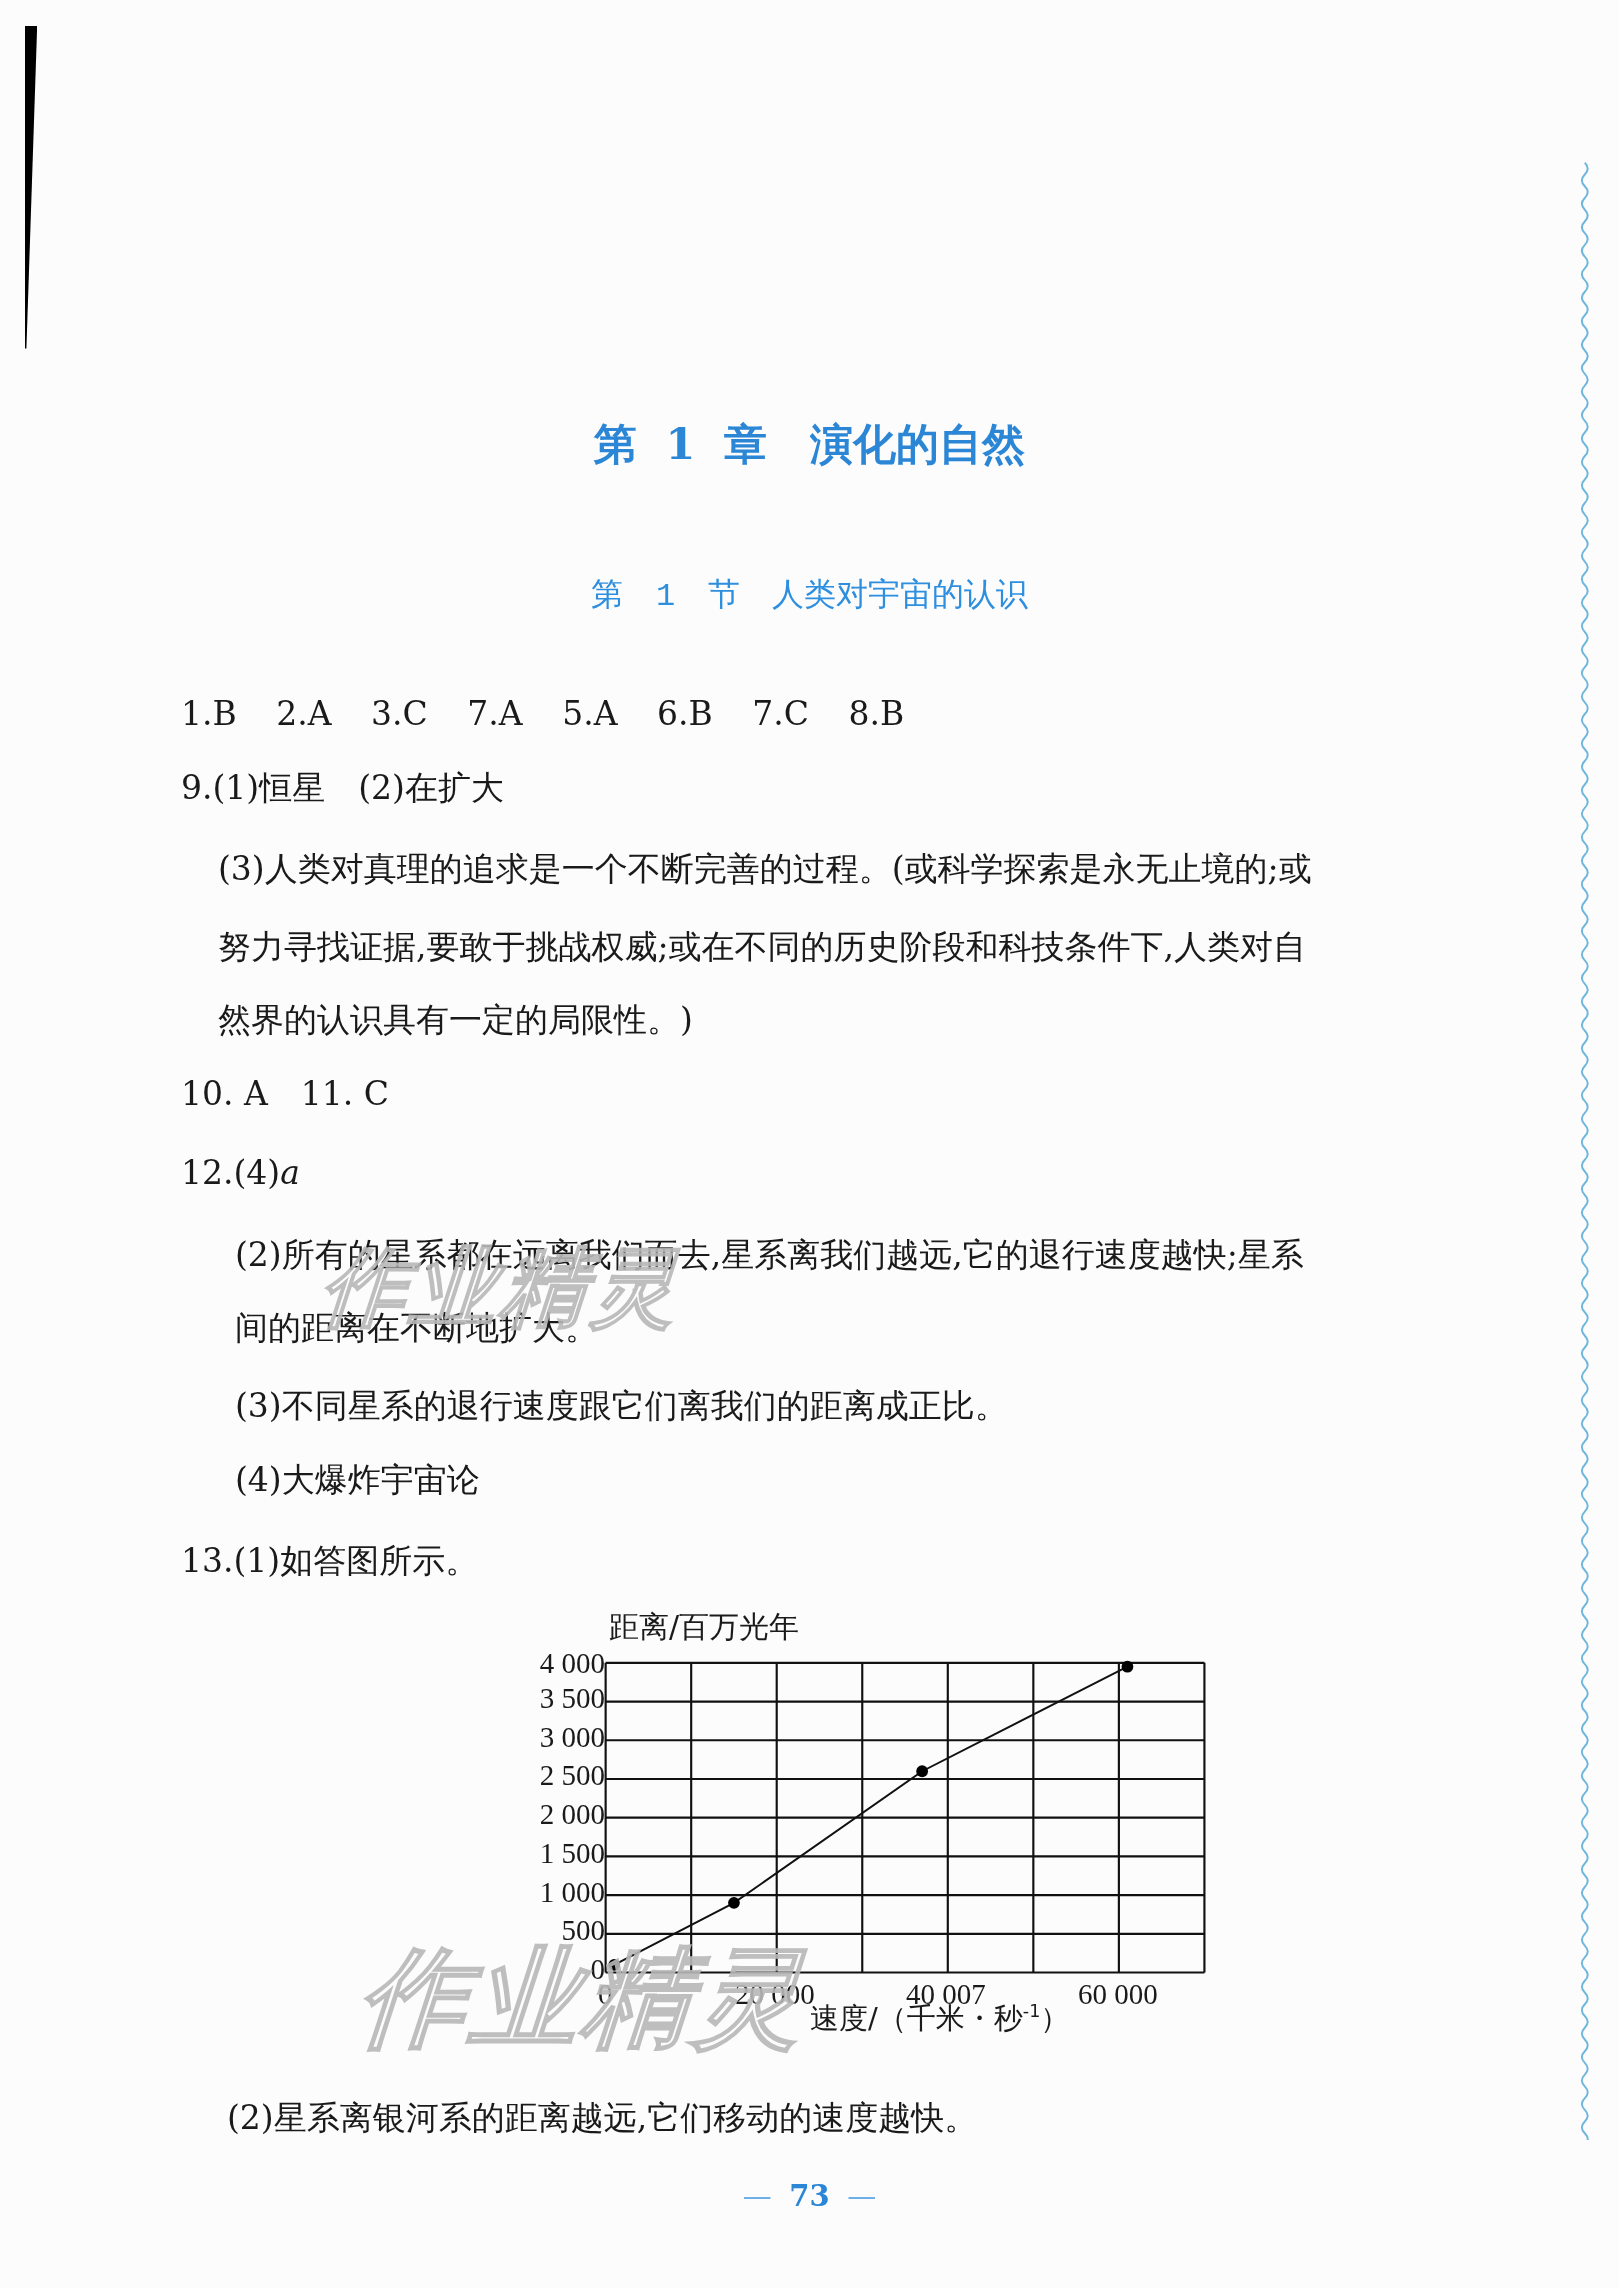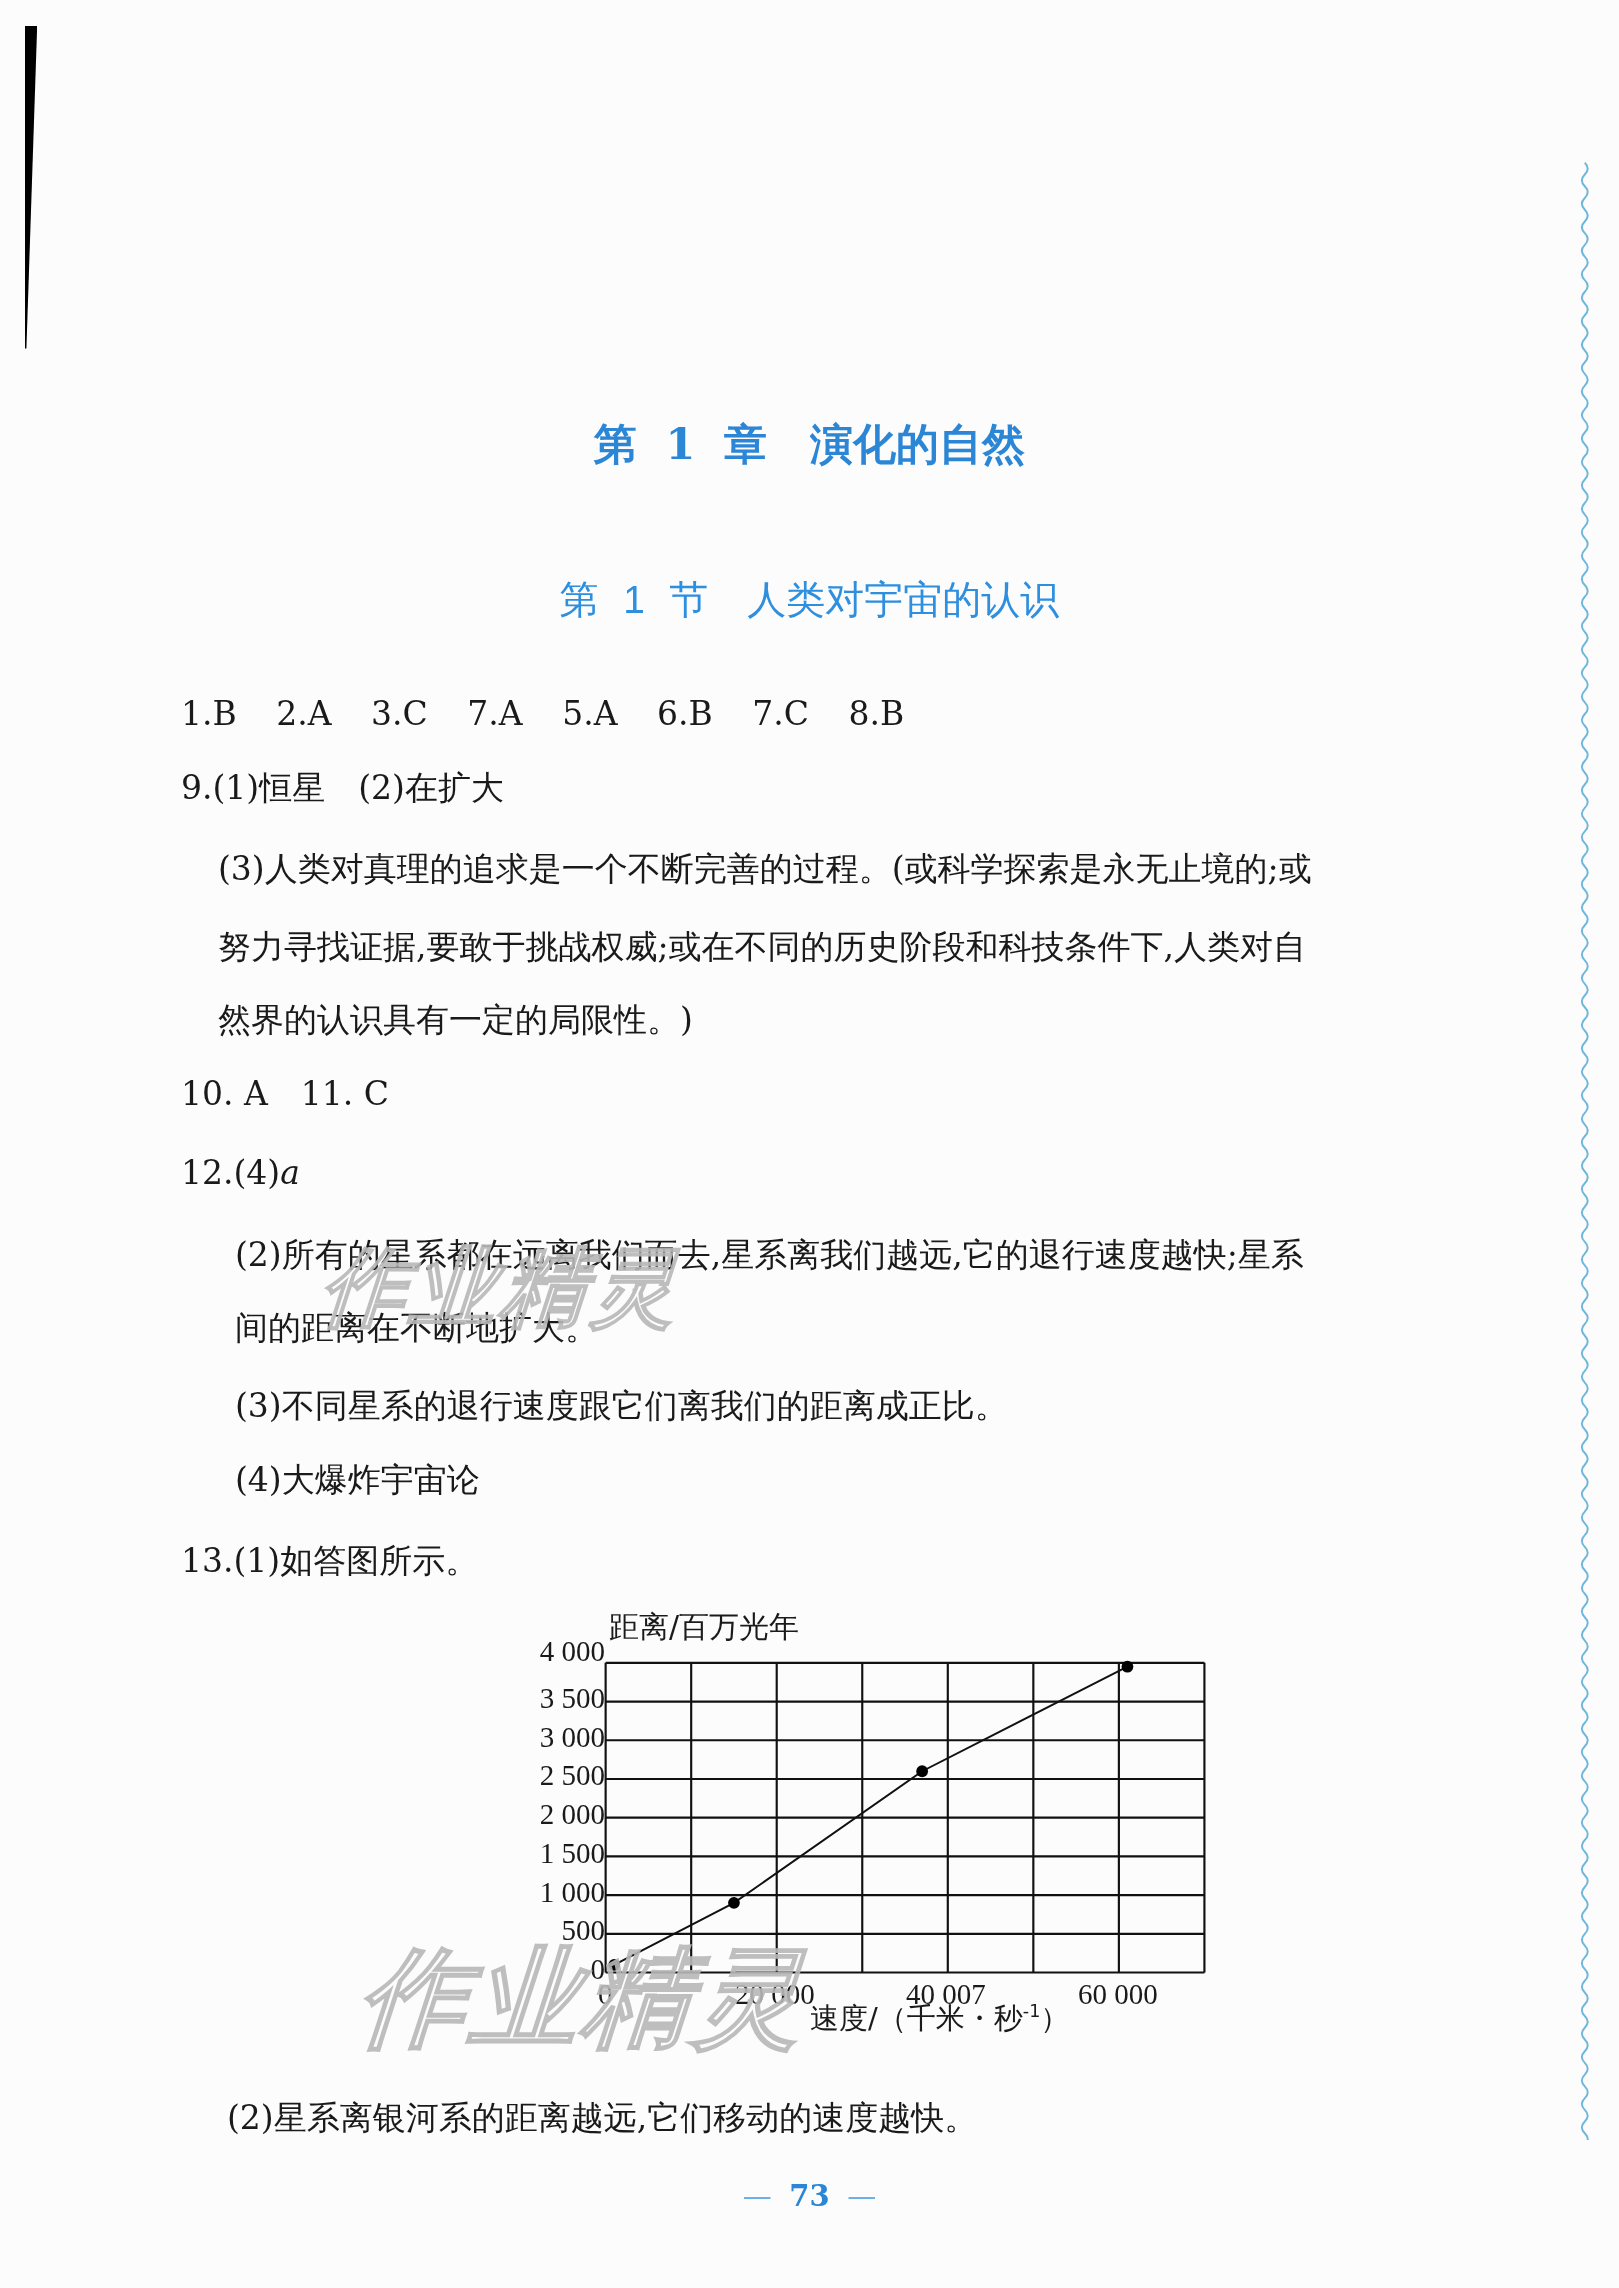--- a/index.html
+++ b/index.html
@@ -21,21 +21,21 @@
       font-family: "DejaVu Sans", "Liberation Sans", sans-serif;
       font-size: 63px; font-weight: bold; letter-spacing: 5.9px; color: #2f8fdf;
     }
     .chapter {
       position: absolute; left: 0; width: 1619px; top: 416px; text-align: center;
       font-family: "DejaVu Serif", serif; font-size: 43px; font-weight: bold; color: #2b86d6;
       word-spacing: 13.7px;
     }
     .section {
       position: absolute; left: 0; width: 1619px; top: 573px; text-align: center;
-      font-family: Liberation Sans, sans-serif; font-size: 39px; color: #2f8fdf;
+      font-family: Liberation Mono, monospace; font-size: 32px; color: #2f8fdf;
       word-spacing: 13.7px;
     }
     .line {
       position: absolute; font-size: 33px; line-height: 39px; white-space: nowrap;
       font-family: "DejaVu Serif", "Liberation Serif", serif; color: #1a1a1a;
     }
     .mc span { margin-right: 29px; }
     .ital { font-style: italic; }
     .chart-wrap { position: absolute; left: 529px; top: 1607px; width: 706px; height: 441px; }
     .chart-wrap svg { position: absolute; left: 0; top: 0; }
@@ -95,21 +95,21 @@
   </div>
   <div class="line" style="left:235px; top:1235px;">(2)所有的星系都在远离我们而去,星系离我们越远,它的退行速度越快;星系</div>
   <div class="line" style="left:235px; top:1308px;">间的距离在不断地扩大。</div>
   <div class="line" style="left:235px; top:1386px;">(3)不同星系的退行速度跟它们离我们的距离成正比。</div>
   <div class="line" style="left:235px; top:1460px;">(4)大爆炸宇宙论</div>
   <div class="line" style="left:181px; top:1541px;">13.(1)如答图所示。</div>
 
   <div class="chart-wrap">
     <div class="ylabel">距离/百万光年</div>
     <div id="yticks">
-        <div class="ytick" style="top: 28px;">4 000</div>
+        <div class="ytick" style="top: 40px;">4 000</div>
         <div class="ytick" style="top: 75px;">3 500</div>
         <div class="ytick" style="top: 114px;">3 000</div>
         <div class="ytick" style="top: 152px;">2 500</div>
         <div class="ytick" style="top: 191px;">2 000</div>
         <div class="ytick" style="top: 230px;">1 500</div>
         <div class="ytick" style="top: 269px;">1 000</div>
         <div class="ytick" style="top: 307px;">500</div>
         <div class="ytick" style="top: 346px;">0</div>
       </div>
     <div id="xticks">

